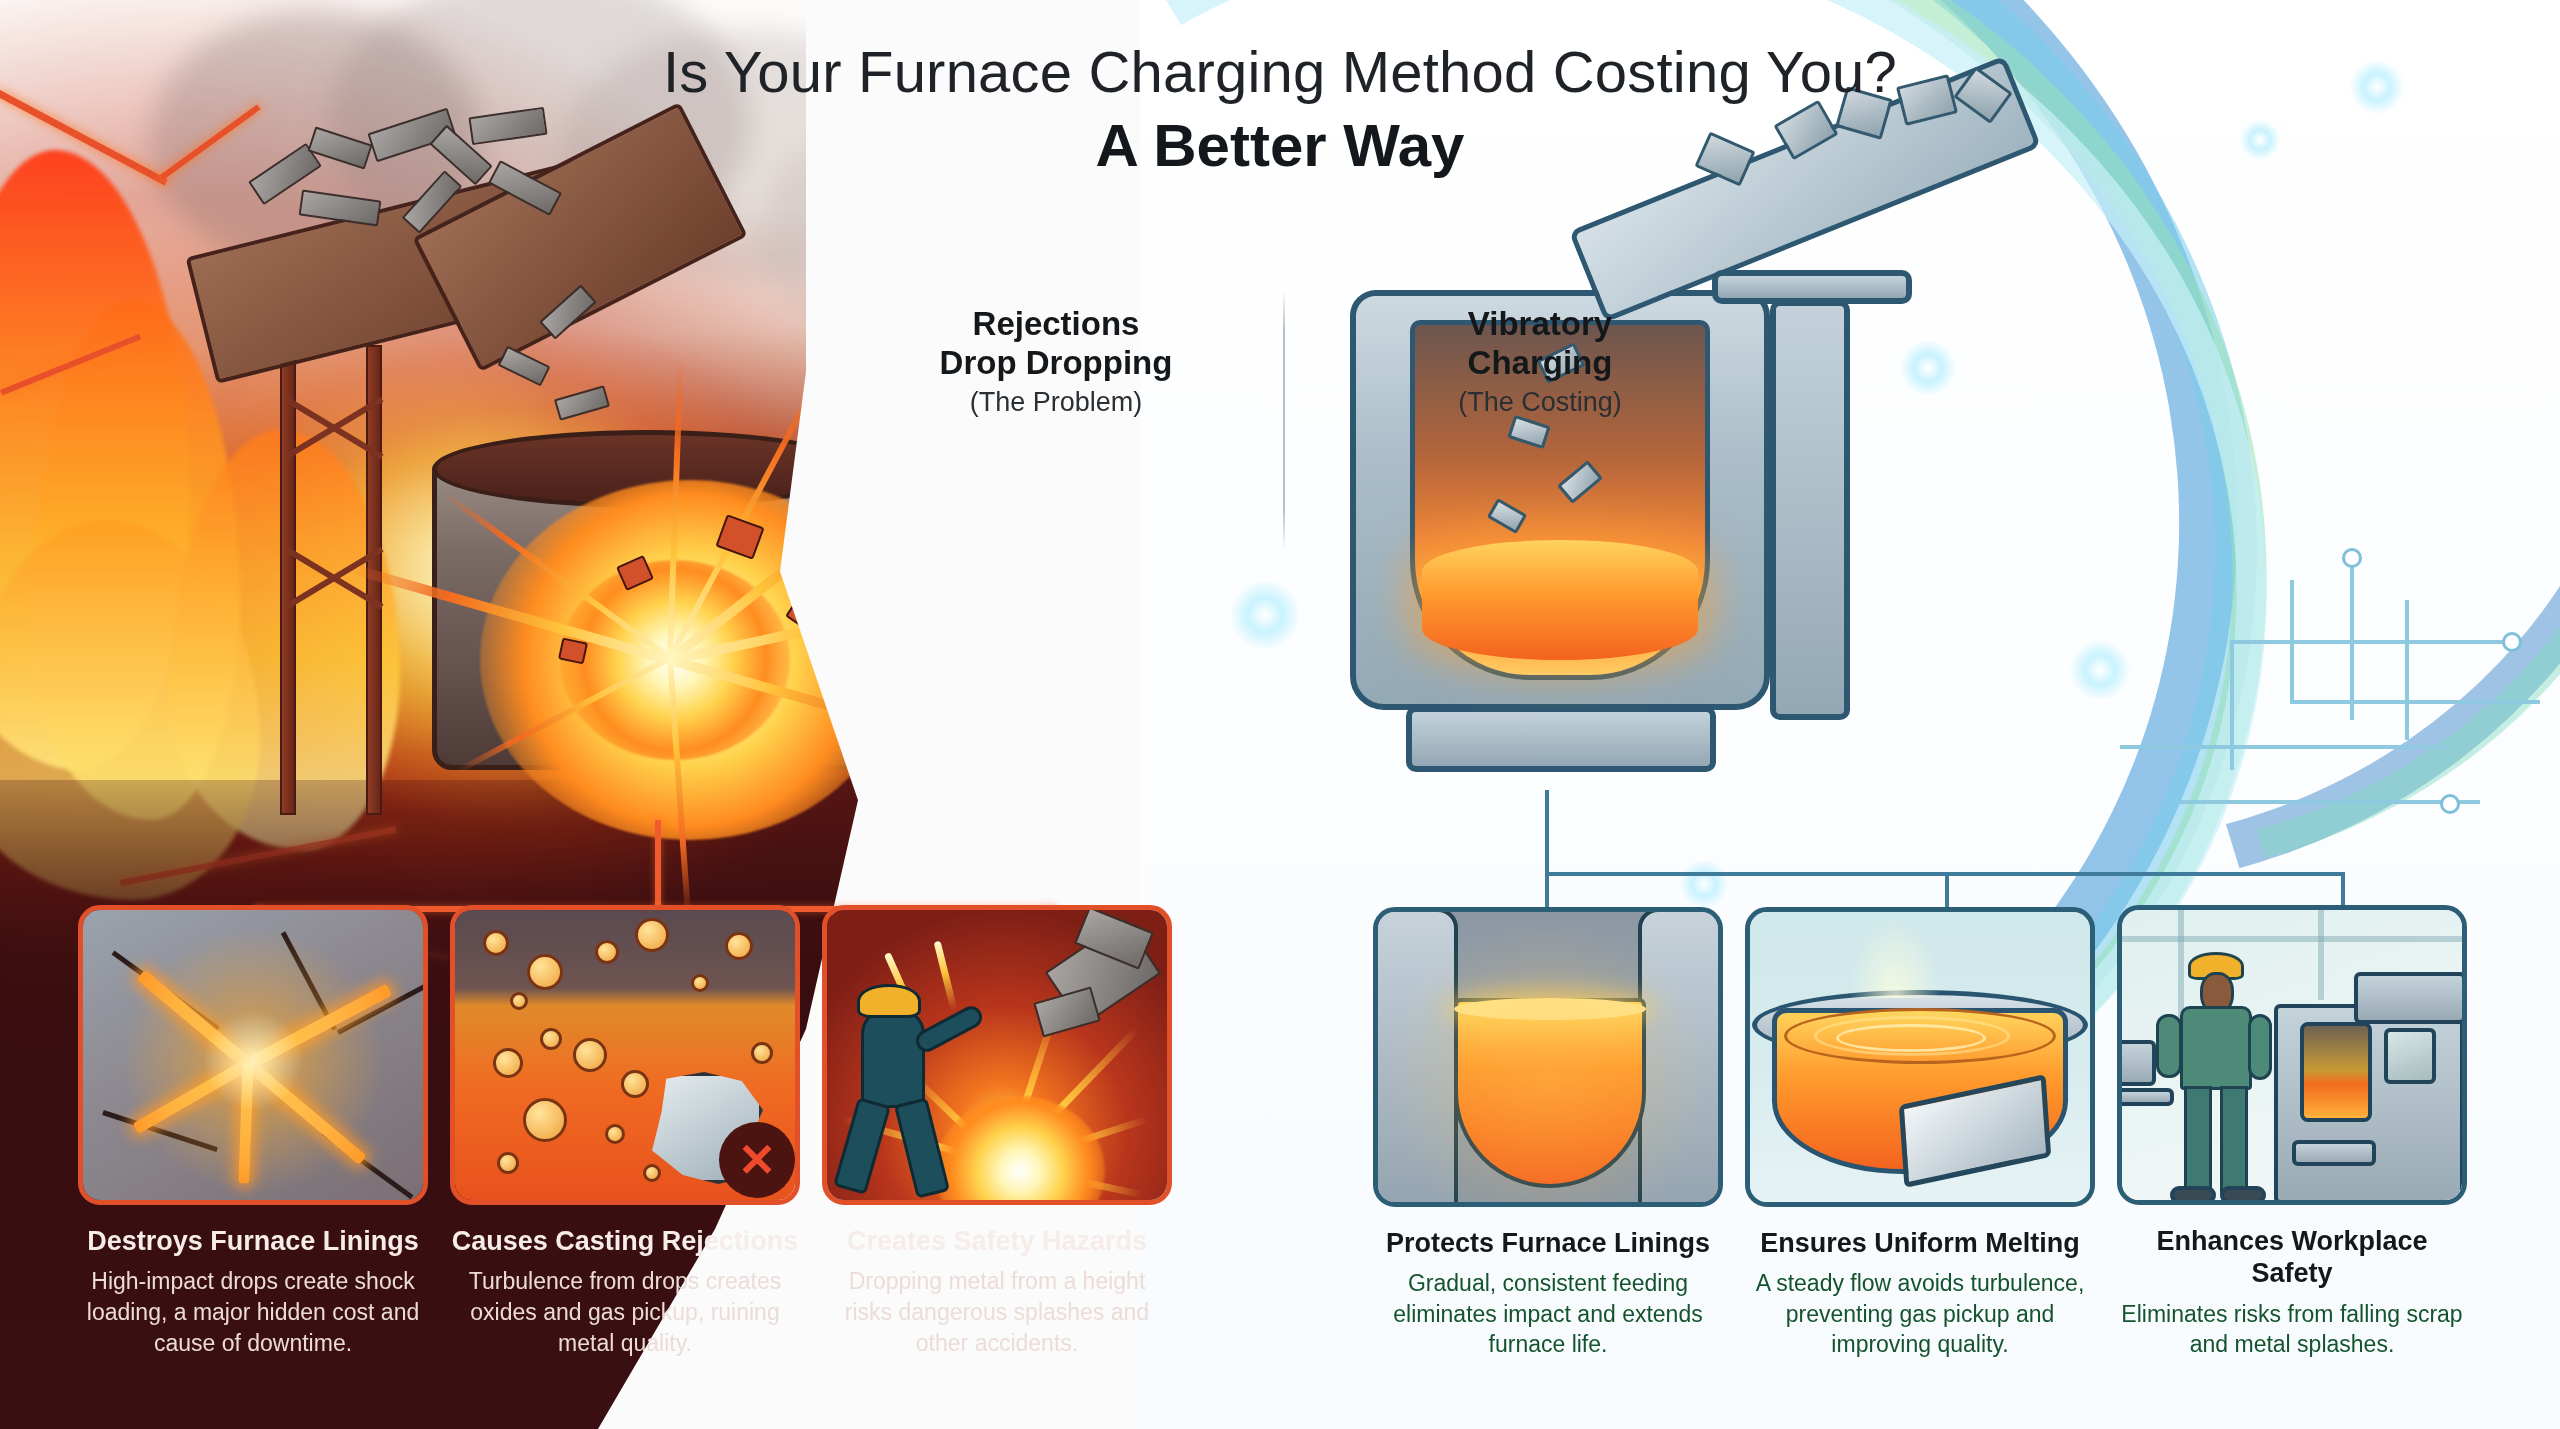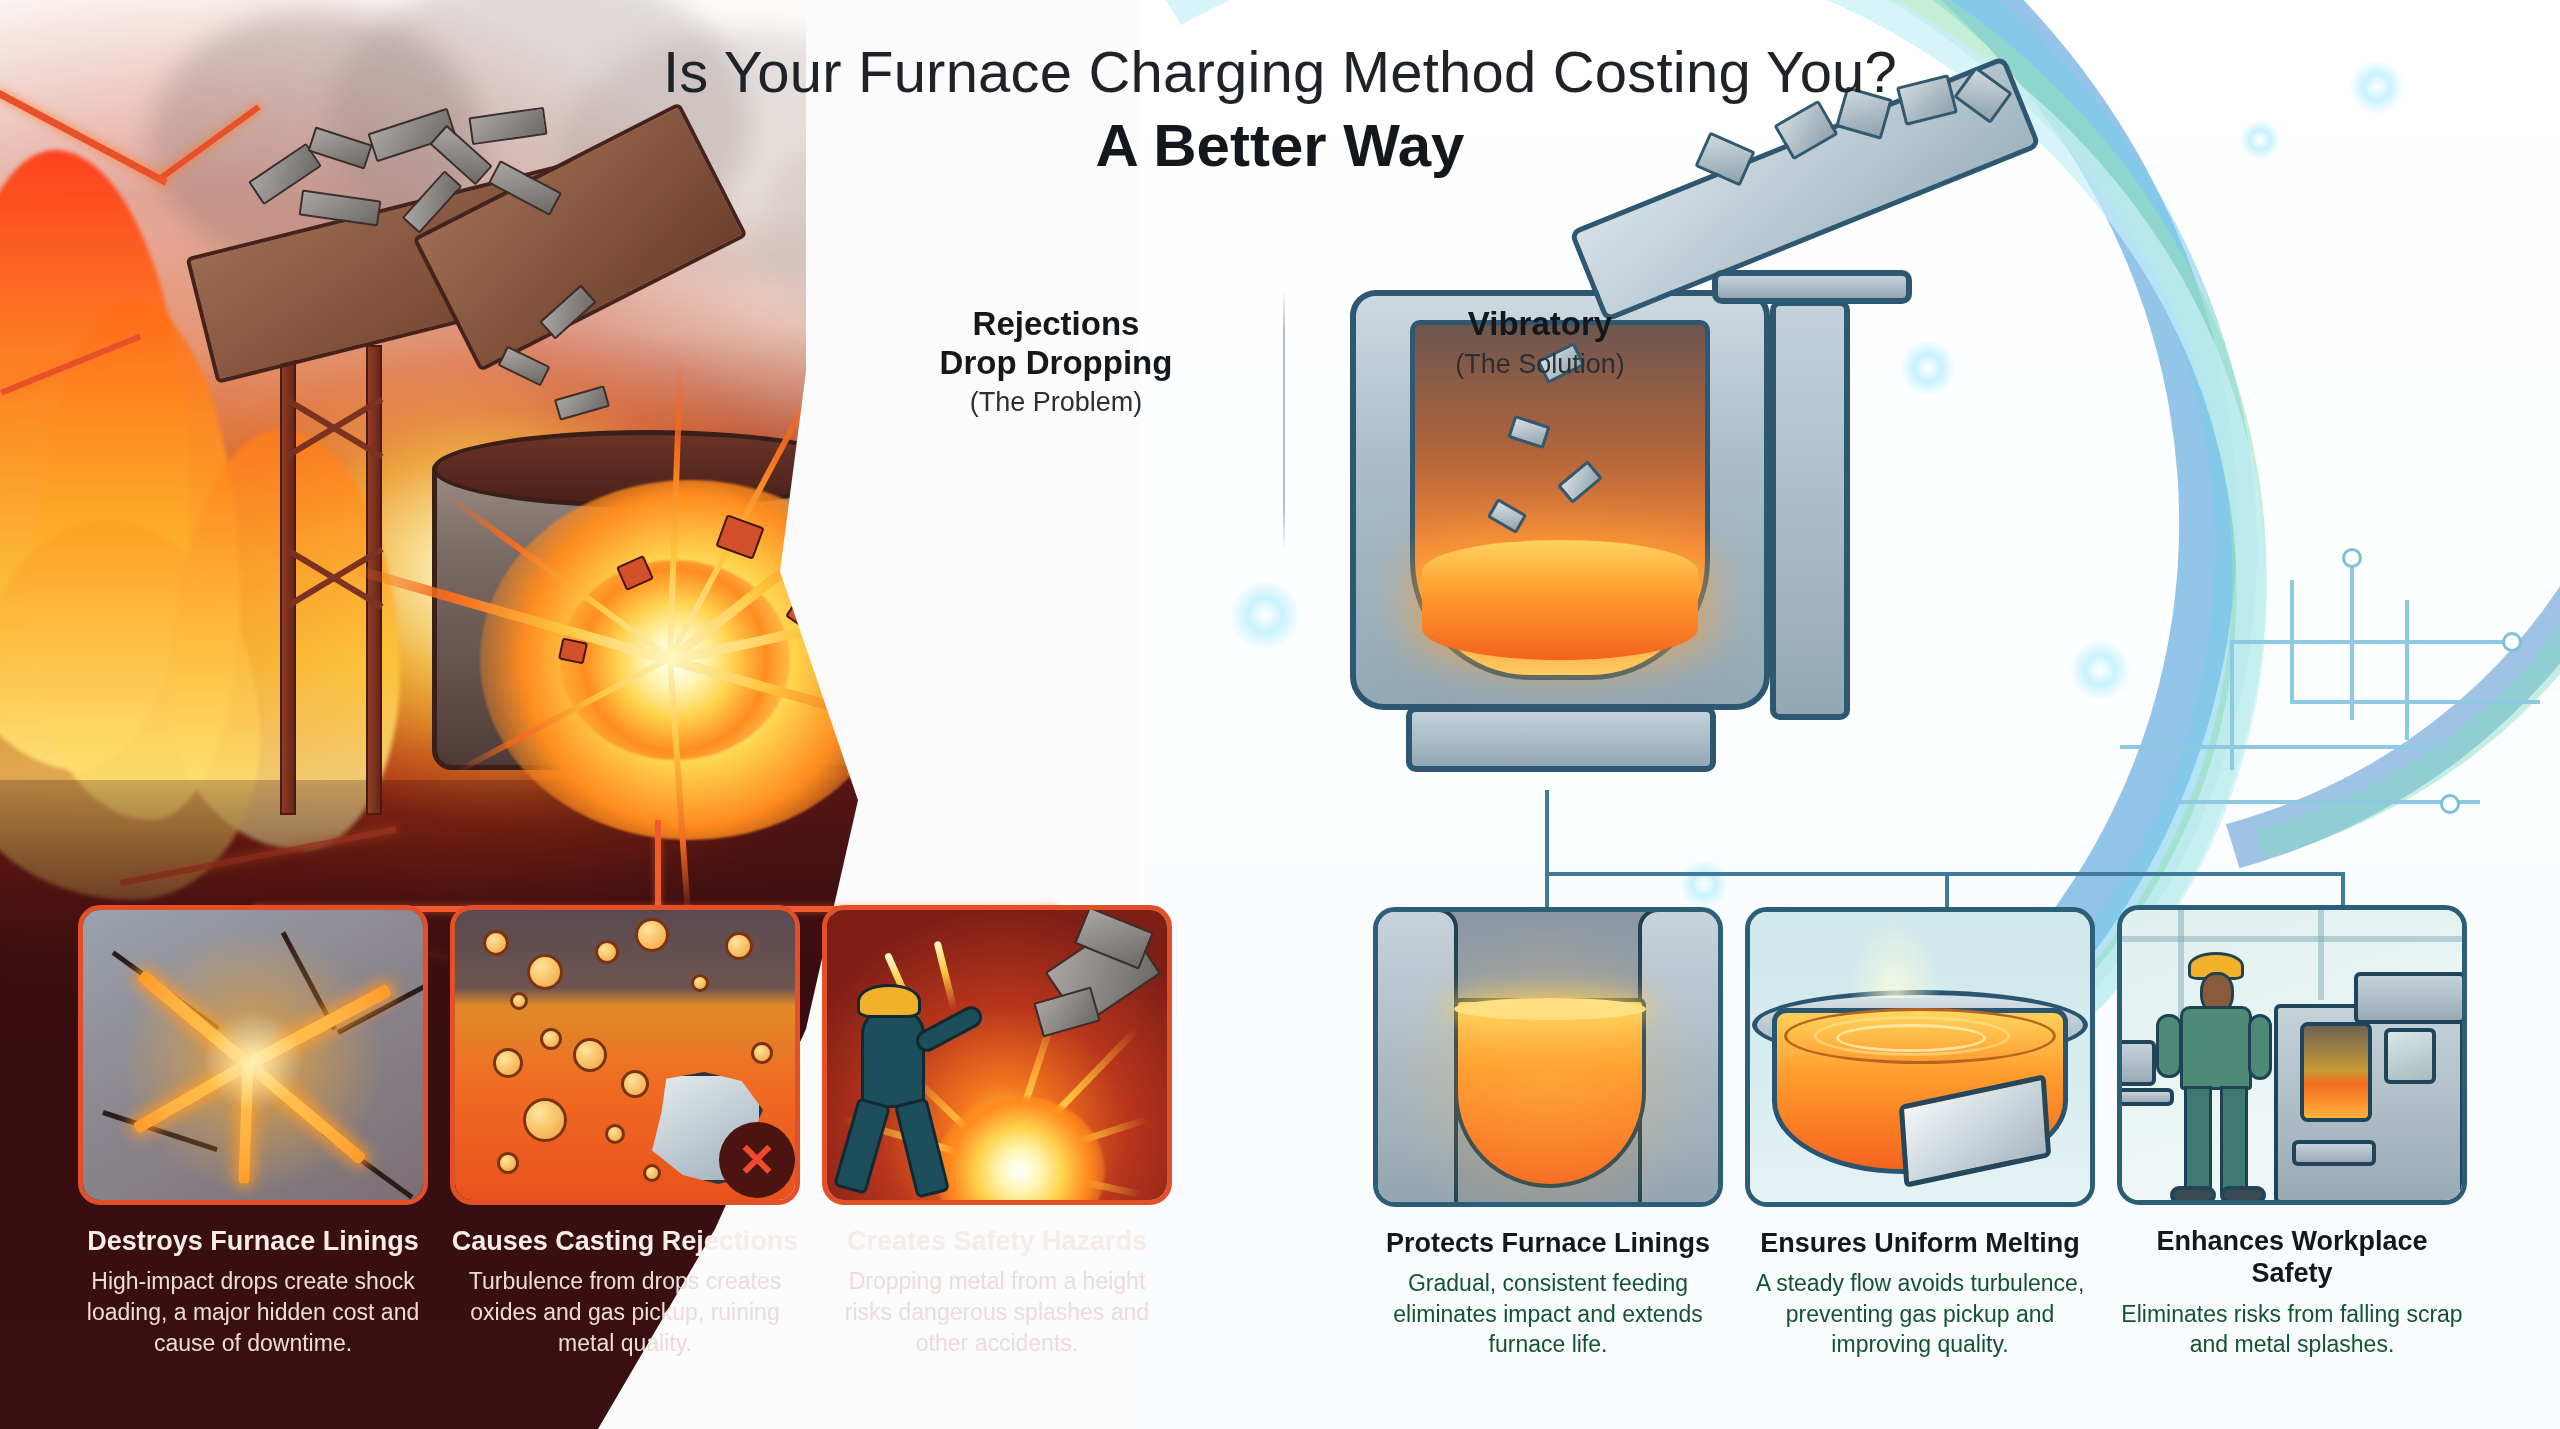--- a/index.html
+++ b/index.html
@@ -306,21 +306,22 @@
   </div>
 
   <div class="col-head" style="left:866px;top:305px;">
     <div class="ch-l1">Rejections</div>
     <div class="ch-l2">Drop Dropping</div>
     <div class="ch-sub">(The Problem)</div>
   </div>
 
   <div class="col-head" style="left:1350px;top:305px;">
     <div class="ch-l1">Vibratory</div>
-    <div class="ch-sub">(The Solution)</div>
+    <div class="ch-l2">Charging</div>
+    <div class="ch-sub">(The Costing)</div>
   </div>
 
   <div class="vdivider"></div>
 
   <div class="conn left" style="left:0;top:820px;width:1300px;height:130px;">
     <span style="left:655px;top:0;width:6px;height:92px;"></span>
     <span style="left:255px;top:86px;width:800px;height:6px;"></span>
     <span style="left:255px;top:86px;width:6px;height:70px;"></span>
     <span style="left:655px;top:86px;width:6px;height:70px;"></span>
     <span style="left:1049px;top:86px;width:6px;height:70px;"></span>

